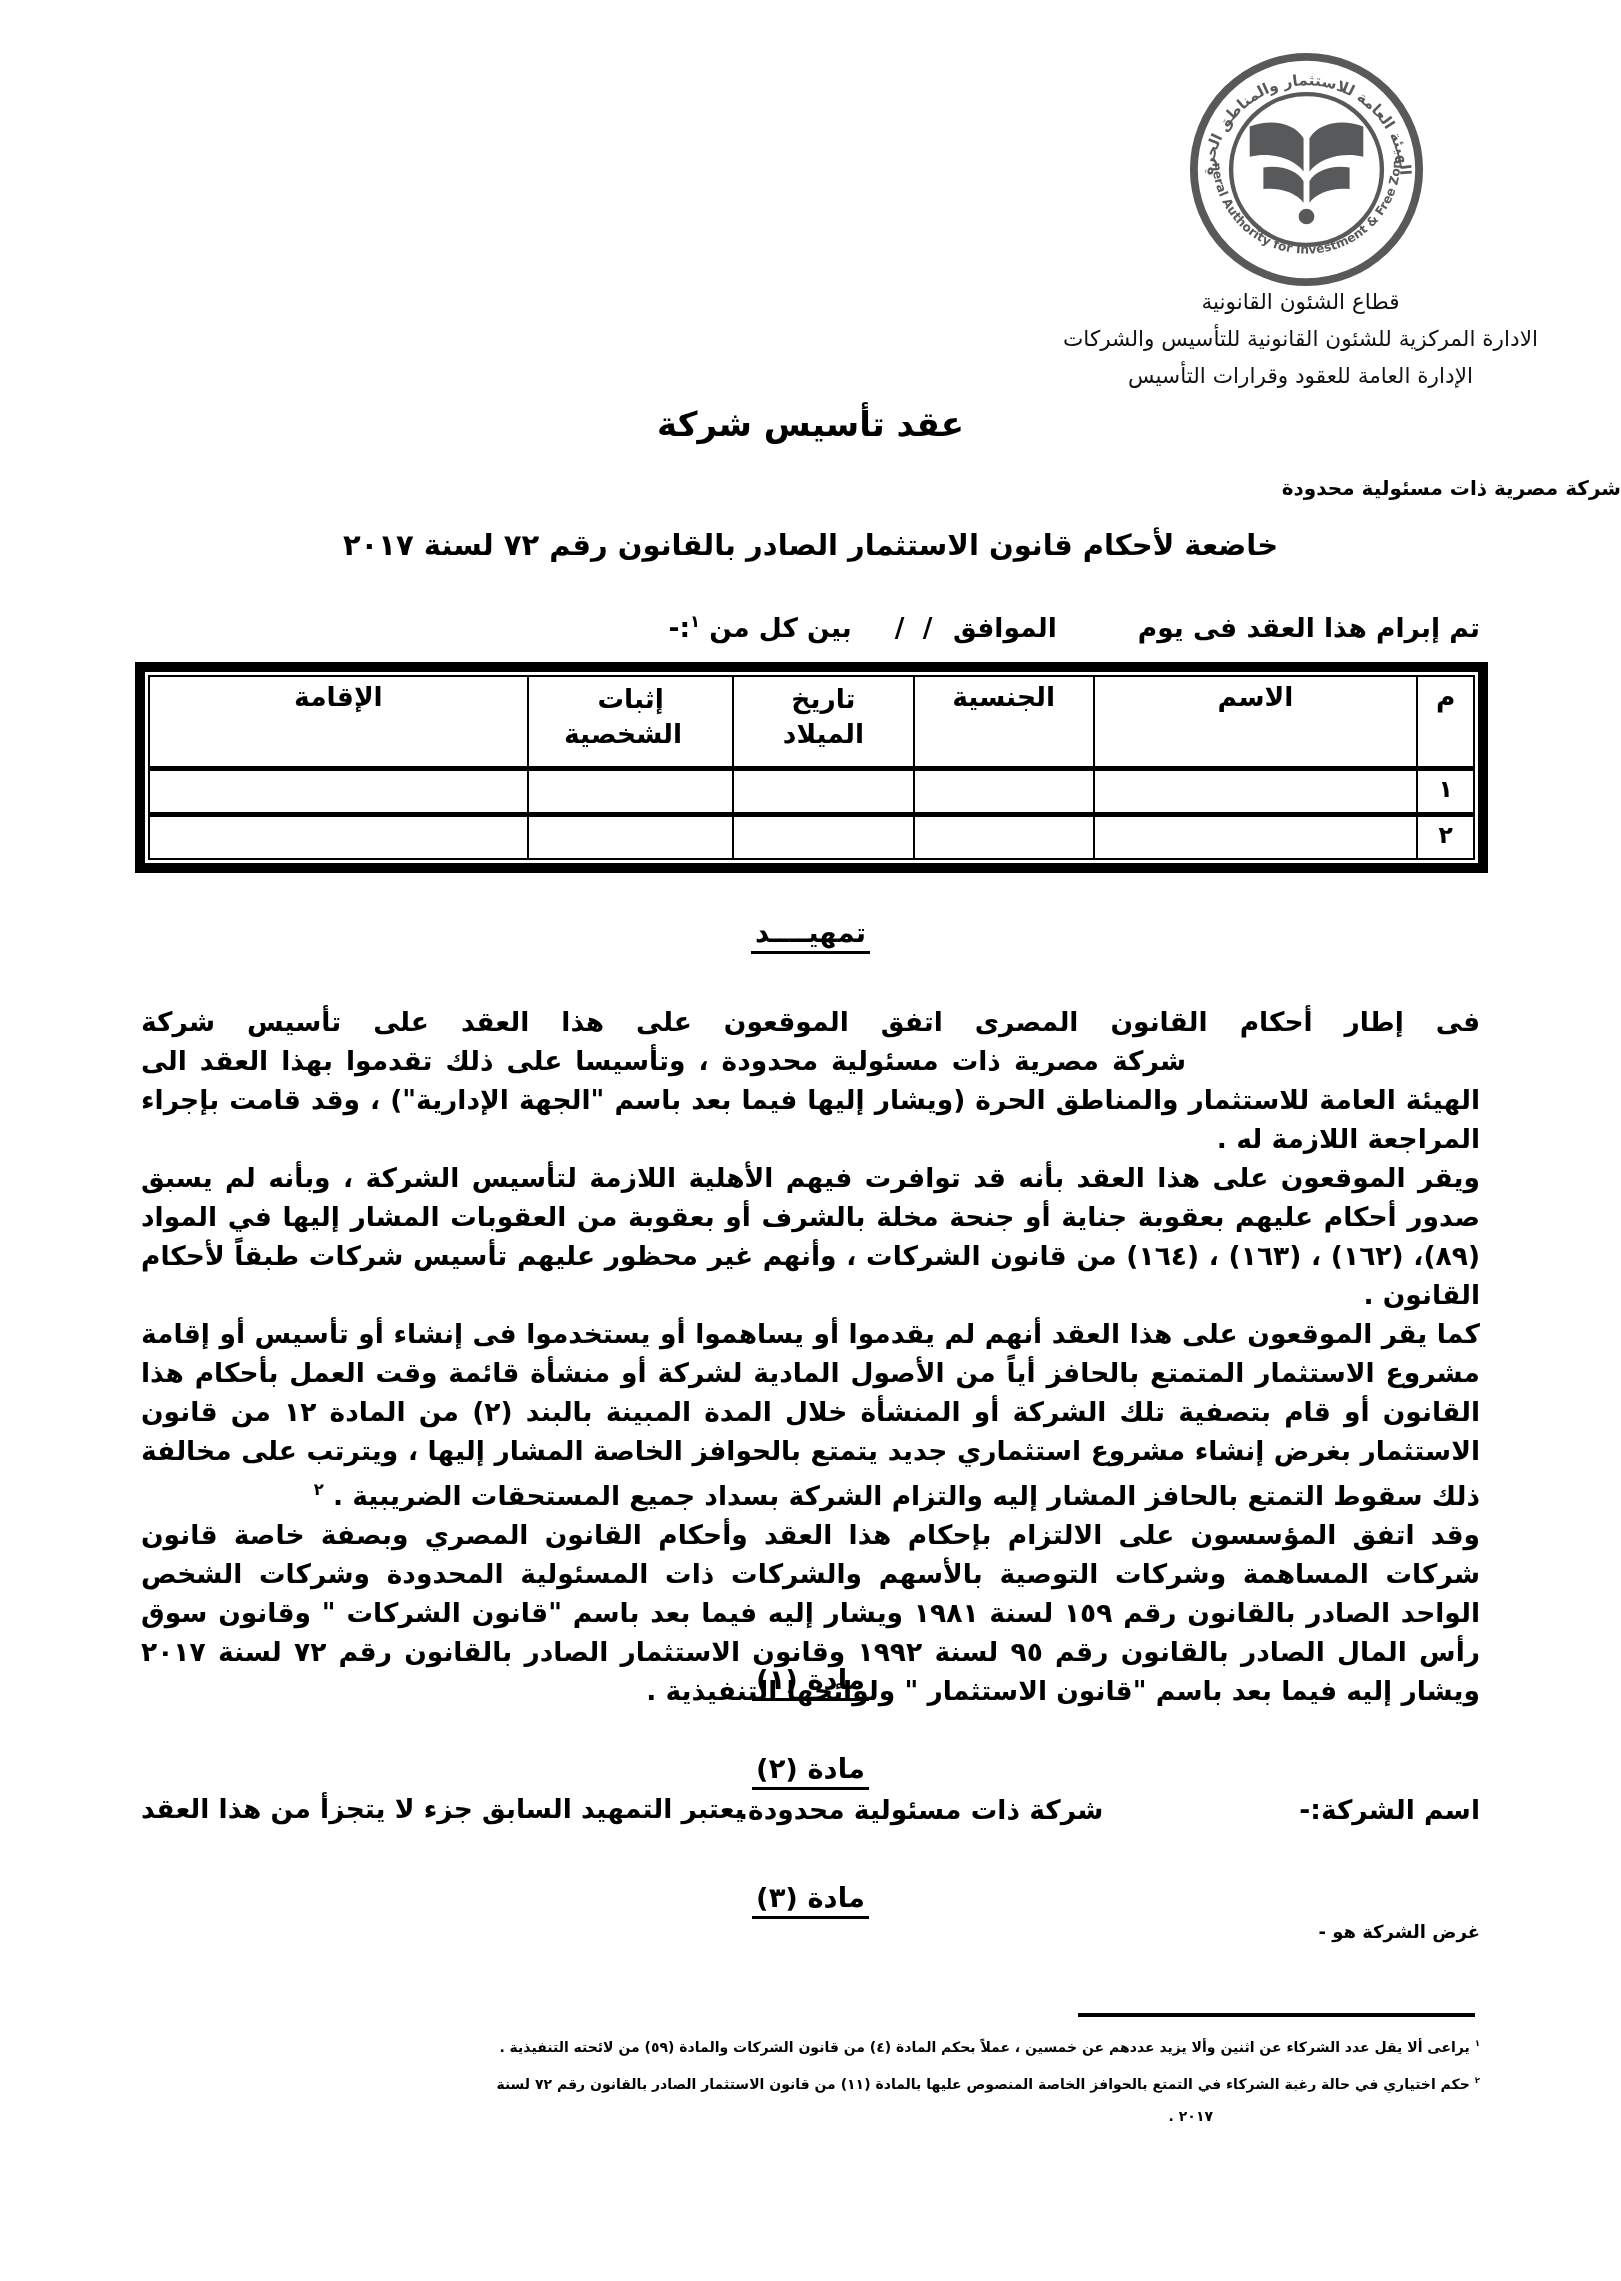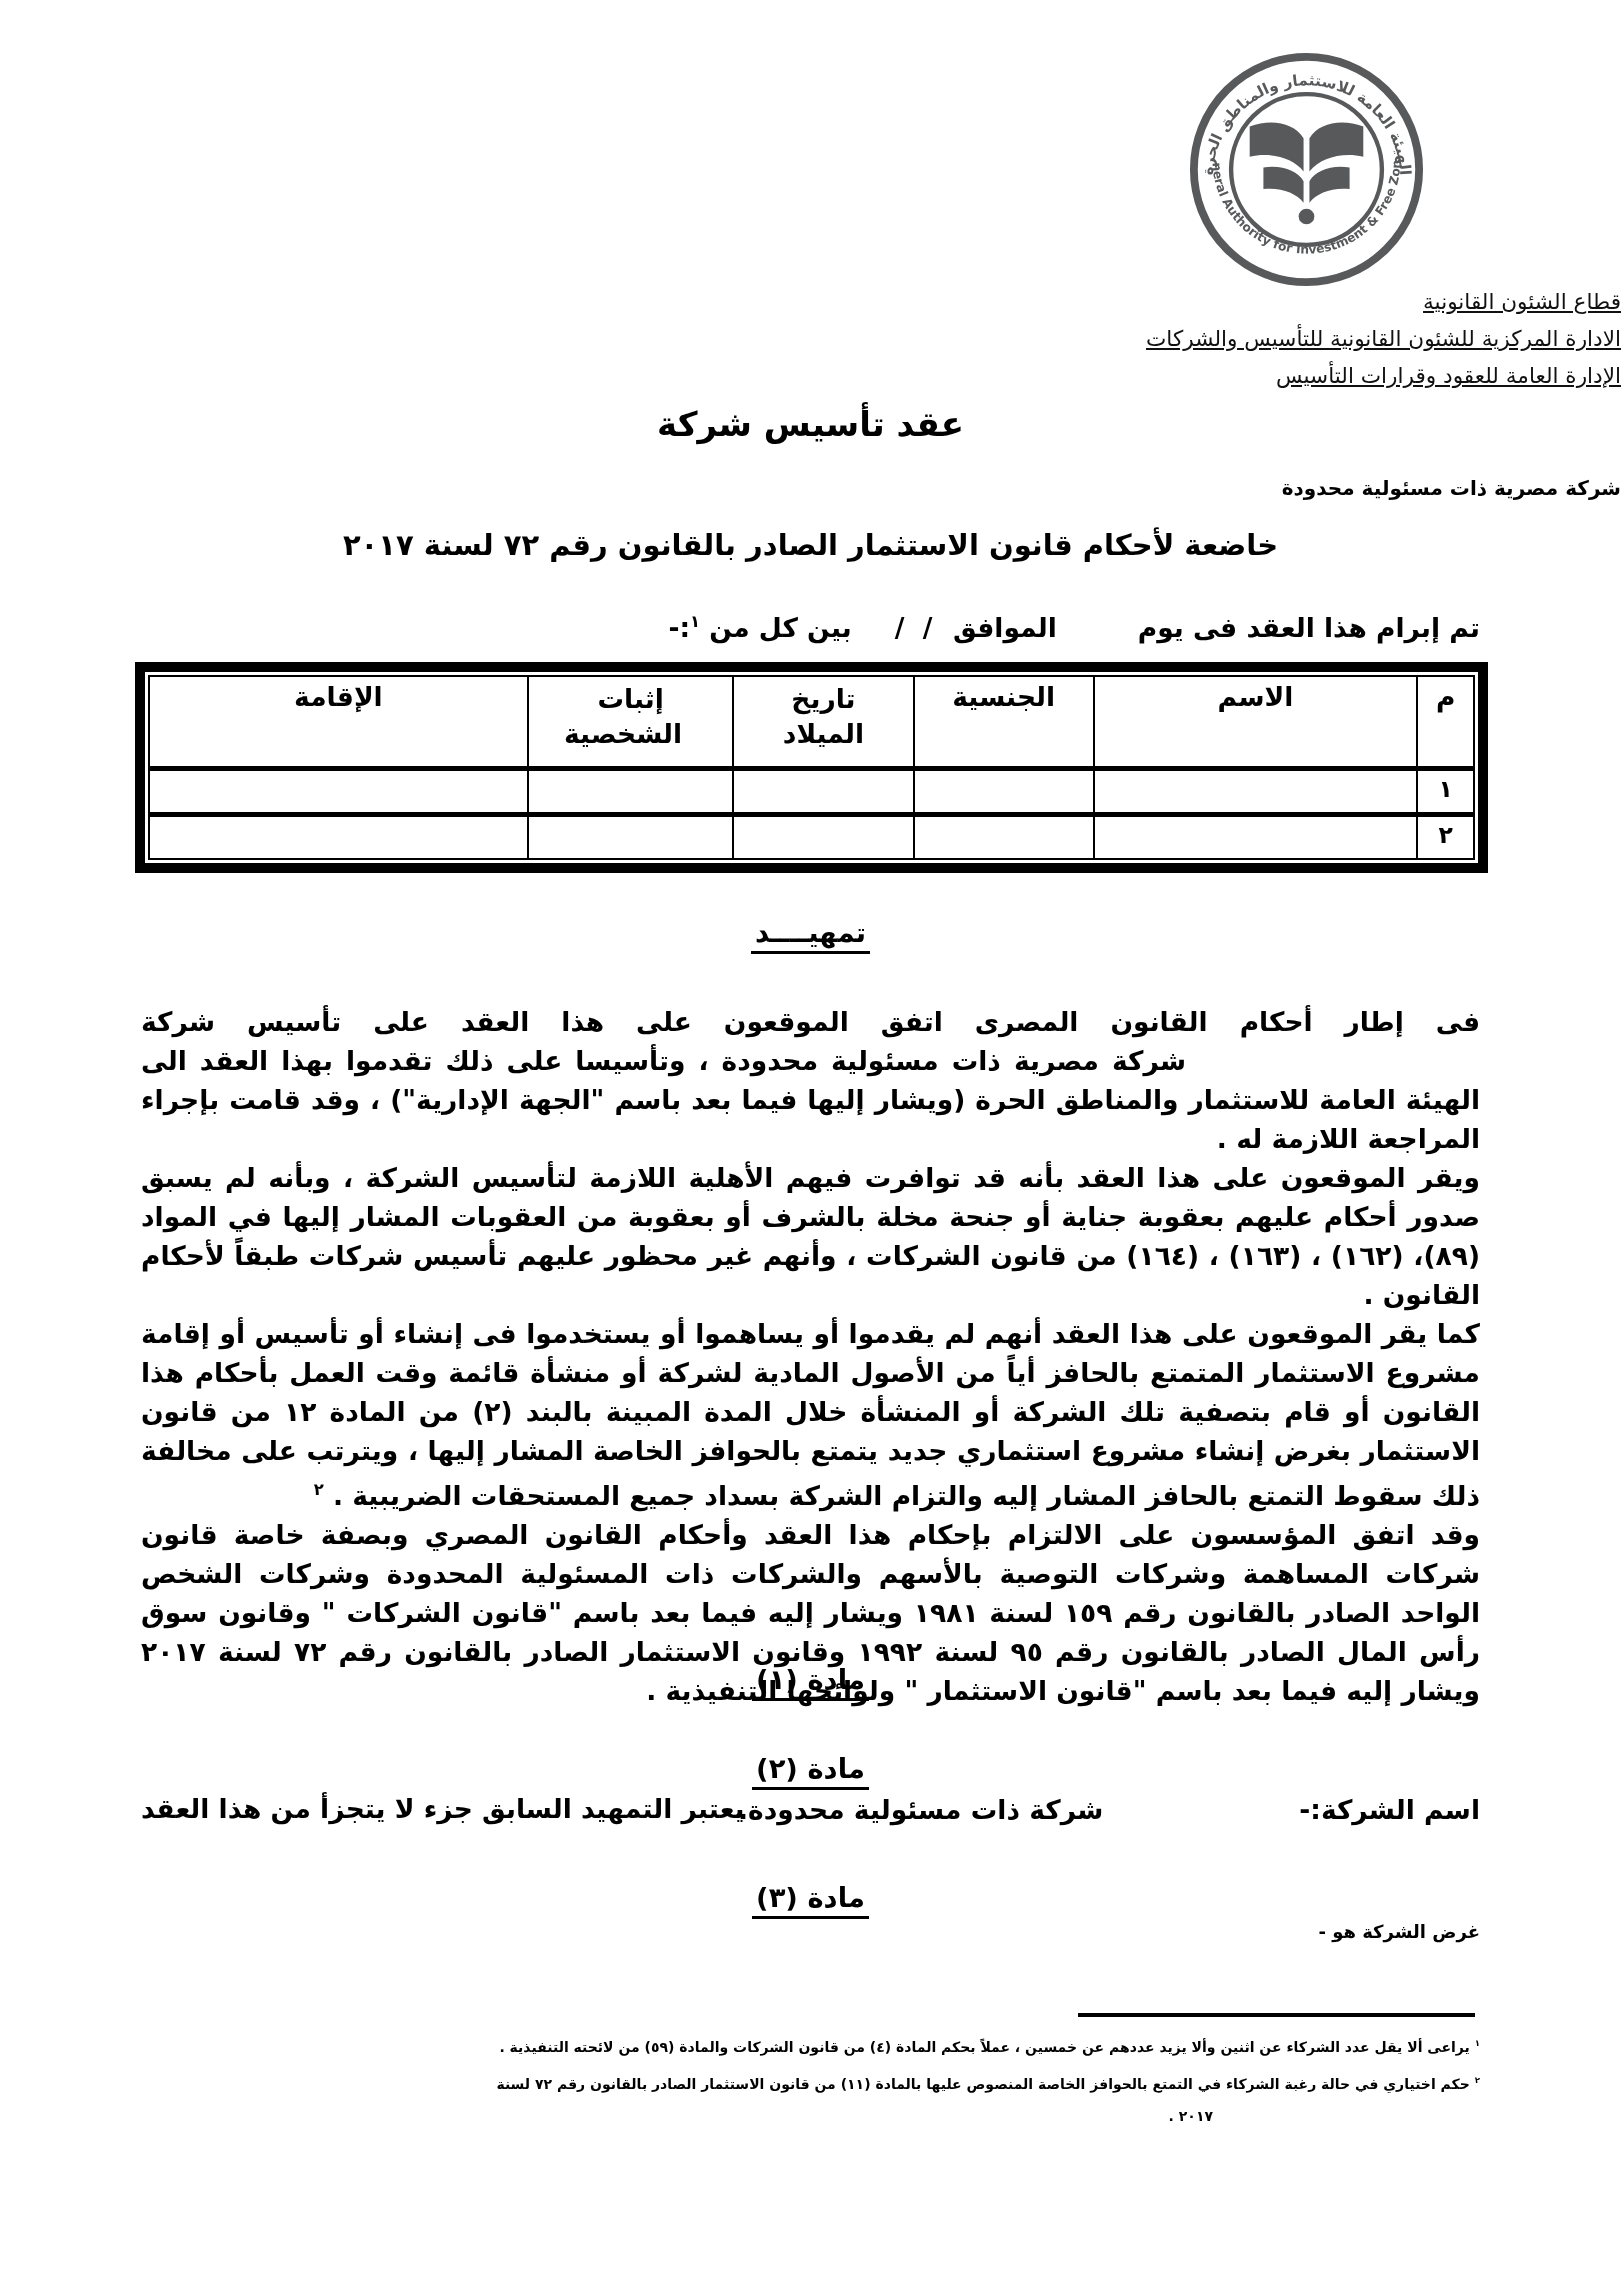--- a/index.html
+++ b/index.html
@@ -11,23 +11,22 @@
     background:#ffffff;
     overflow:hidden;
     direction:rtl;
     font-family:"DejaVu Sans", sans-serif;
     color:#000;
   }
   
   .logo { position:absolute; top:51px; left:1188px; width:237px; height:237px; }
   .dept-lines {
     position:absolute; top:283px; left:980px; width:641px;
-    font-size:21.6px; font-weight:400; line-height:37px;
+    text-align:center; font-size:21.6px; font-weight:400; line-height:37px;
     color:#111;
-    text-decoration:underline;
   }
   
   .main-title {
     position:absolute; top:384px; left:0; right:0;
     text-align:center; font-size:34px; font-weight:bold;margin-top:20px;
   }
   .subtitle1 {
     position:absolute; top:476px; left:0; right:0;
     text-align:right; font-size:20px; font-weight:bold;
   }

